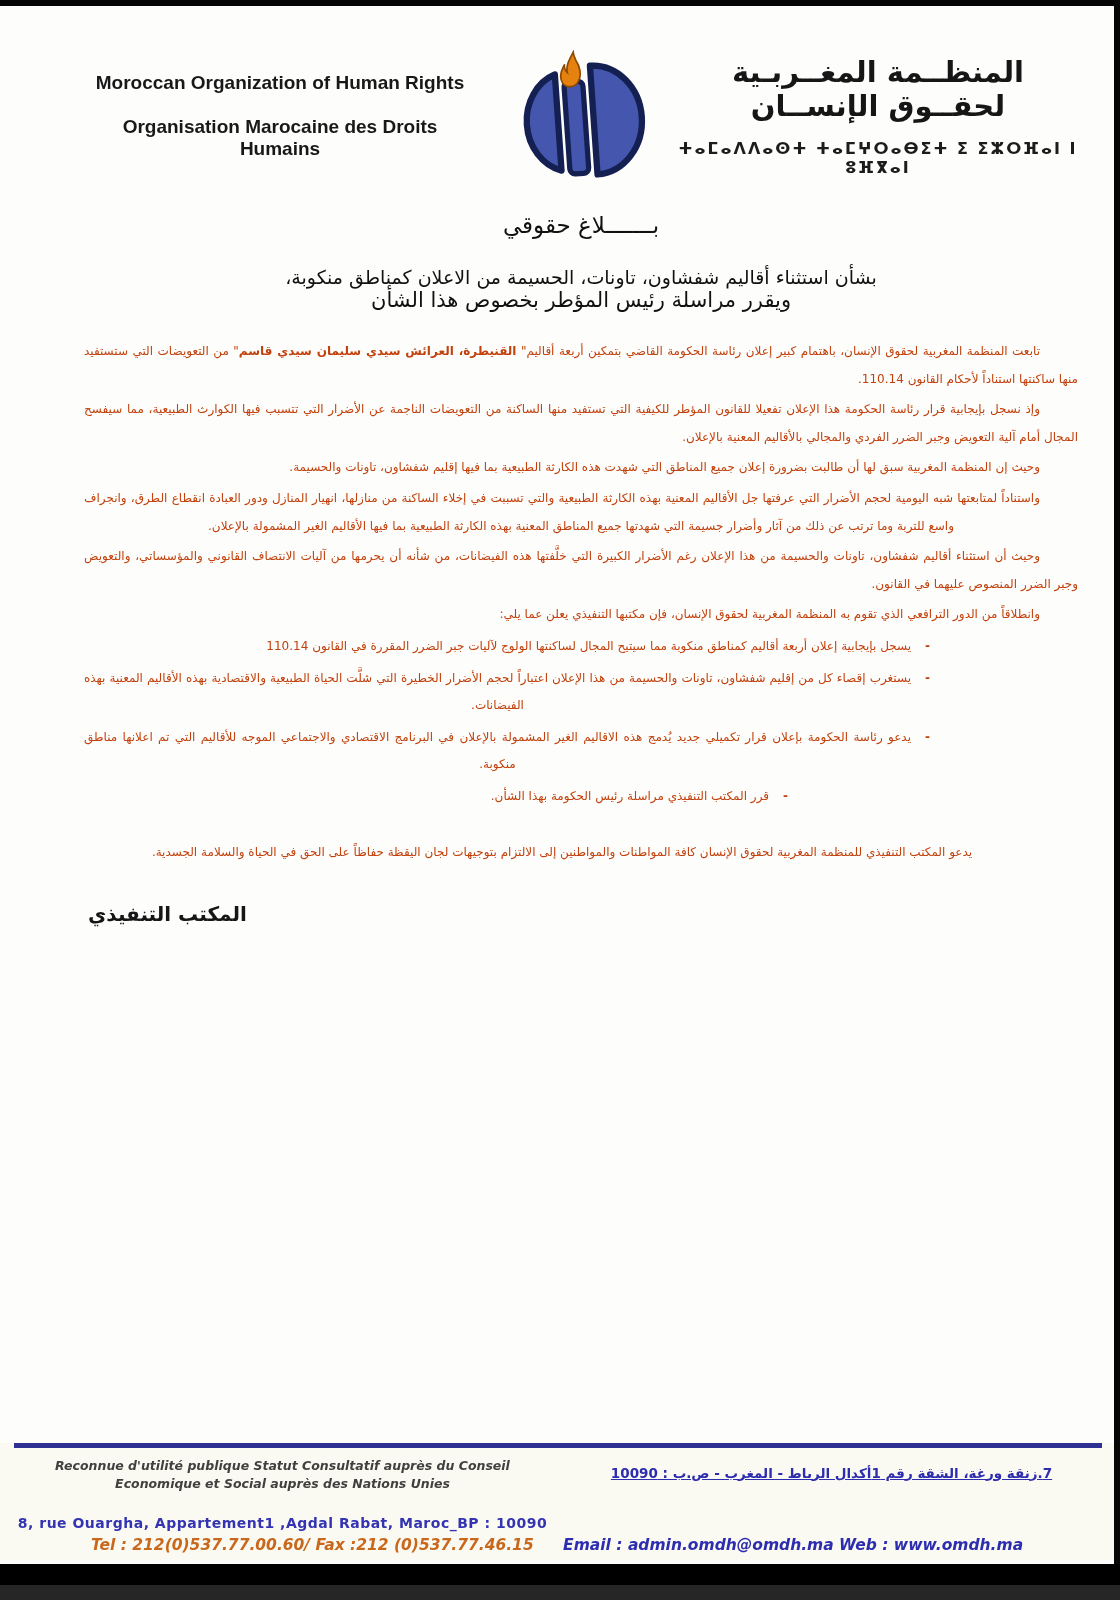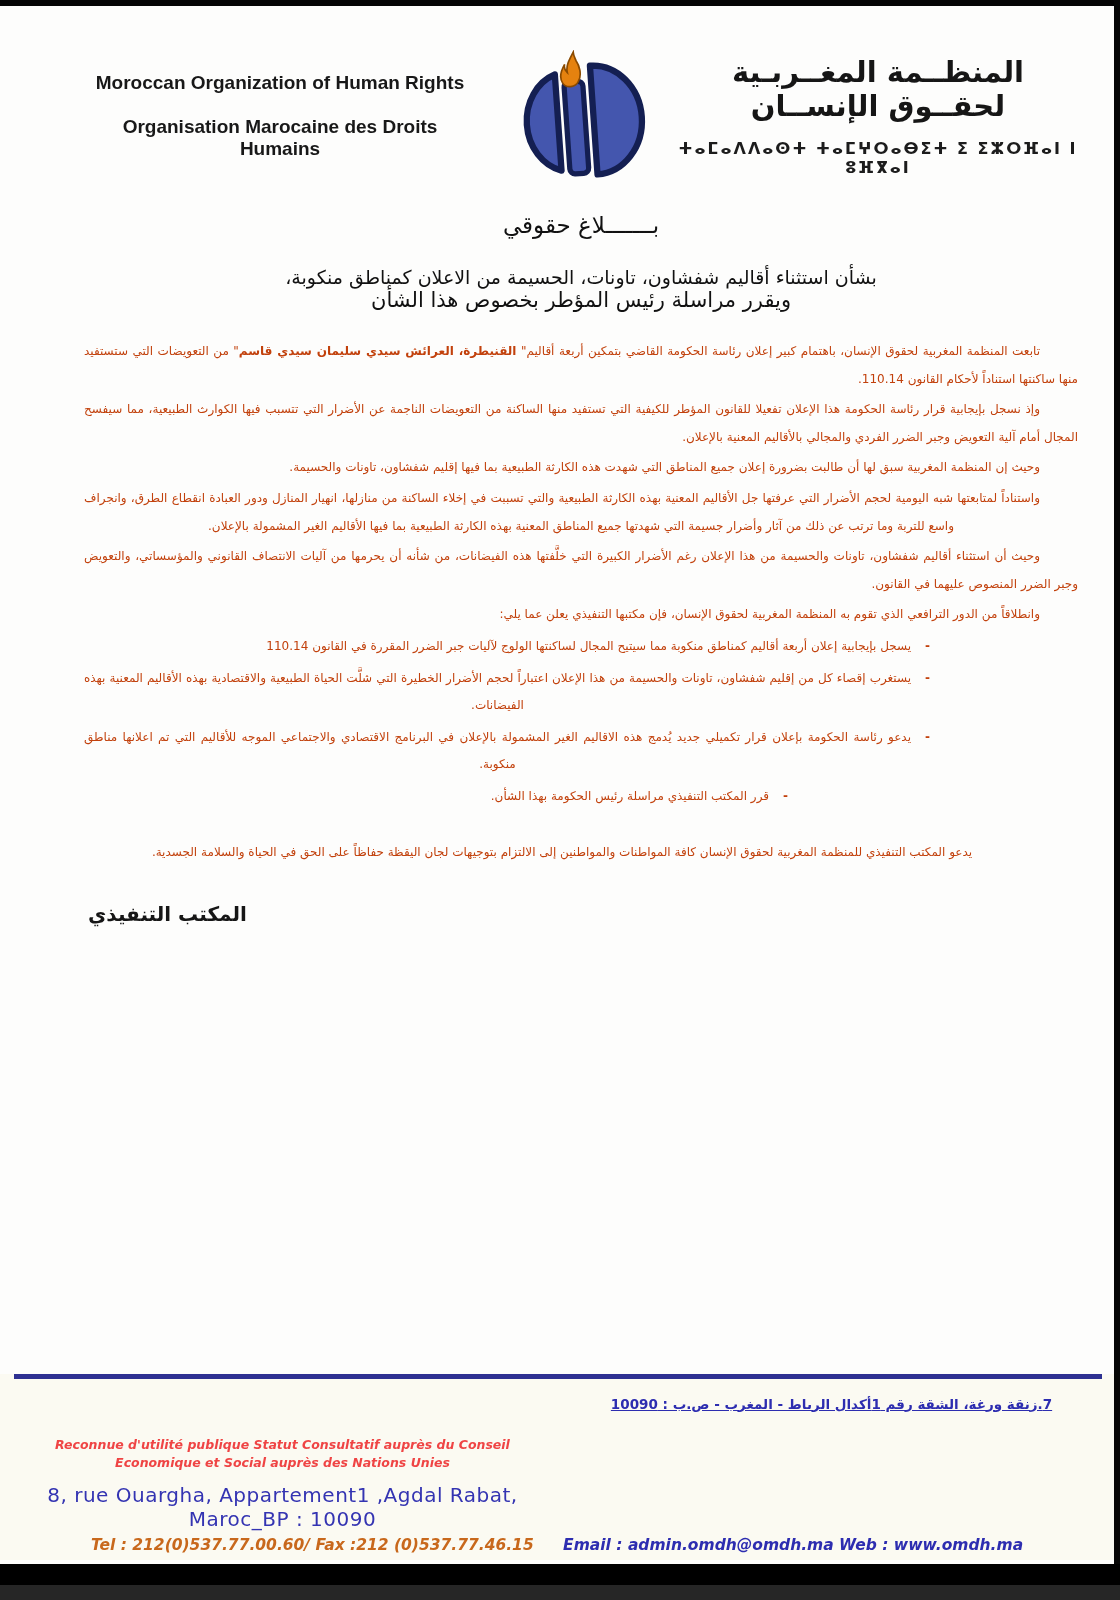--- a/index.html
+++ b/index.html
@@ -42,22 +42,22 @@
   .bullet.b-indent { margin-right:142px; }
   .closing { margin-top:28px; text-align:justify; text-align-last:center; text-indent:38px; }
   .signature { direction:rtl; text-align:left; padding:24px 58px 0 62px; font-weight:bold; font-size:20px; }
 
   
   .footer { position:absolute; left:0; right:22px; bottom:40px; background:#fbfaf2; padding-top:0; }
   .f-divider { height:5px; background:#2e3192; margin:0 12px 9px 14px; }
   .f-cols { display:flex; align-items:flex-start; padding:0 8px; }
   .f-left { width:50%; text-align:center; }
   .f-right { width:50%; text-align:center; direction:rtl; }
-  .f-fr-status { font-style:italic; font-weight:bold; font-size:12.5px; color:#ef4444; padding:0 30px; line-height:1.5;margin-top:48px; }
-  .f-fr-addr { font-weight:normal; font-size:20px; color:#3434b2; margin-top:10px; letter-spacing:0.5px; }
+  .f-fr-status { font-style:italic; font-weight:bold; font-size:12.5px; color:#404040; padding:0 30px; line-height:1.5; }
+  .f-fr-addr { font-weight:bold; font-size:14px; color:#3434b2; margin-top:21px; letter-spacing:0.5px; }
   .f-ar-status { font-weight:bold; font-size:13px; color:#2a2a2a; padding:0 26px; line-height:1.7; }
   .f-ar-addr { font-weight:bold; font-size:13.5px; color:#2d2db0; text-decoration:underline; margin-top:8px; }
   .f-contact { text-align:center; font-style:italic; font-weight:bold; font-size:15.5px; margin-top:5px; padding-bottom:6px; }
   .f-tel { color:#c8681c; }
   .f-email { color:#2d2db0;margin-left:24px; }
 </style>
 </head>
 <body>
 
 <div class="page">

